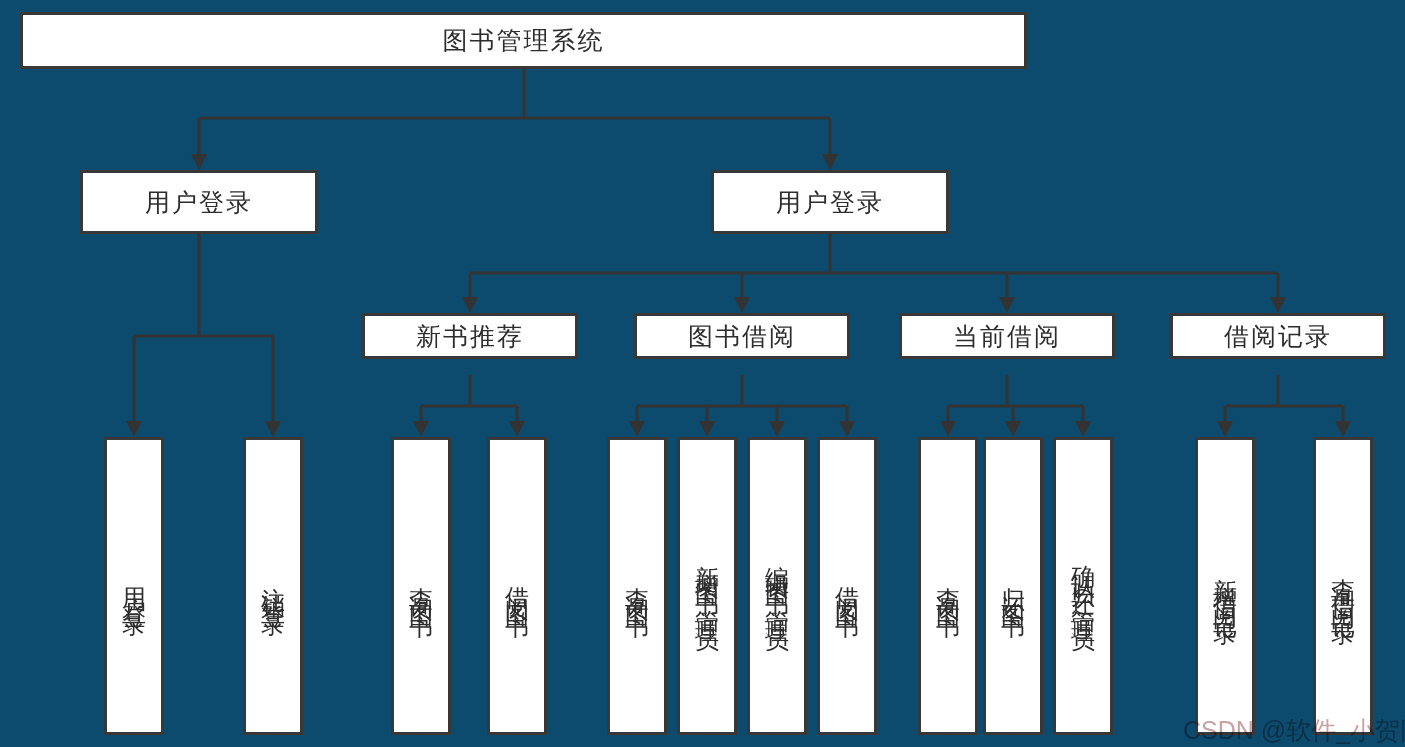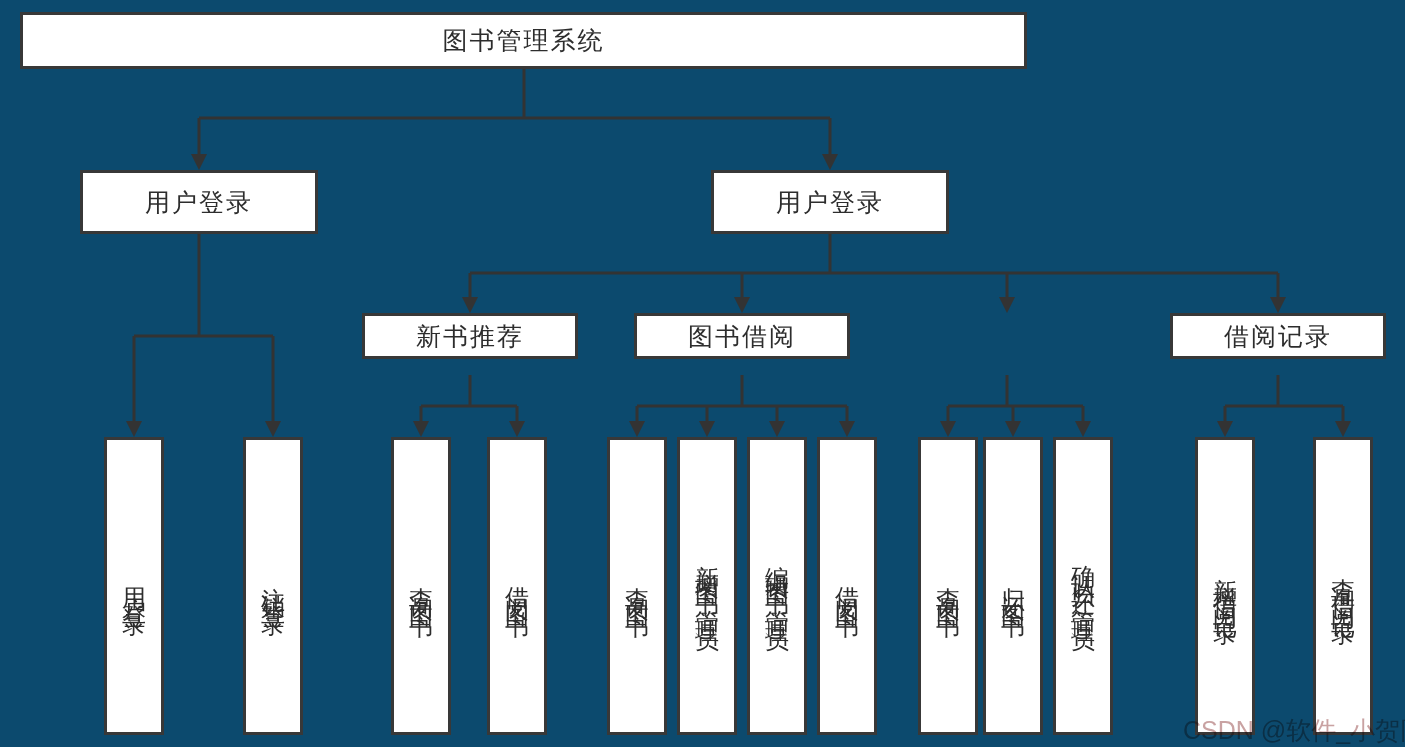--- a/index.html
+++ b/index.html
@@ -144,20 +144,23 @@
   <div class="node h-node lvl2-b">
     <span>用户登录</span>
   </div>
 
   <div class="node h-node lvl3 lvl3-a">
     <span>新书推荐</span>
   </div>
   <div class="node h-node lvl3 lvl3-b">
     <span>图书借阅</span>
   </div>
+  <div class="node h-node lvl3 lvl3-c">
+    <span>当前借阅</span>
+  </div>
   <div class="node h-node lvl3 lvl3-d">
     <span>借阅记录</span>
   </div>
 
   <div class="node leaf leaf-1">
     <span>用户登录</span>
   </div>
   <div class="node leaf leaf-2">
     <span>注销登录</span>
   </div>

